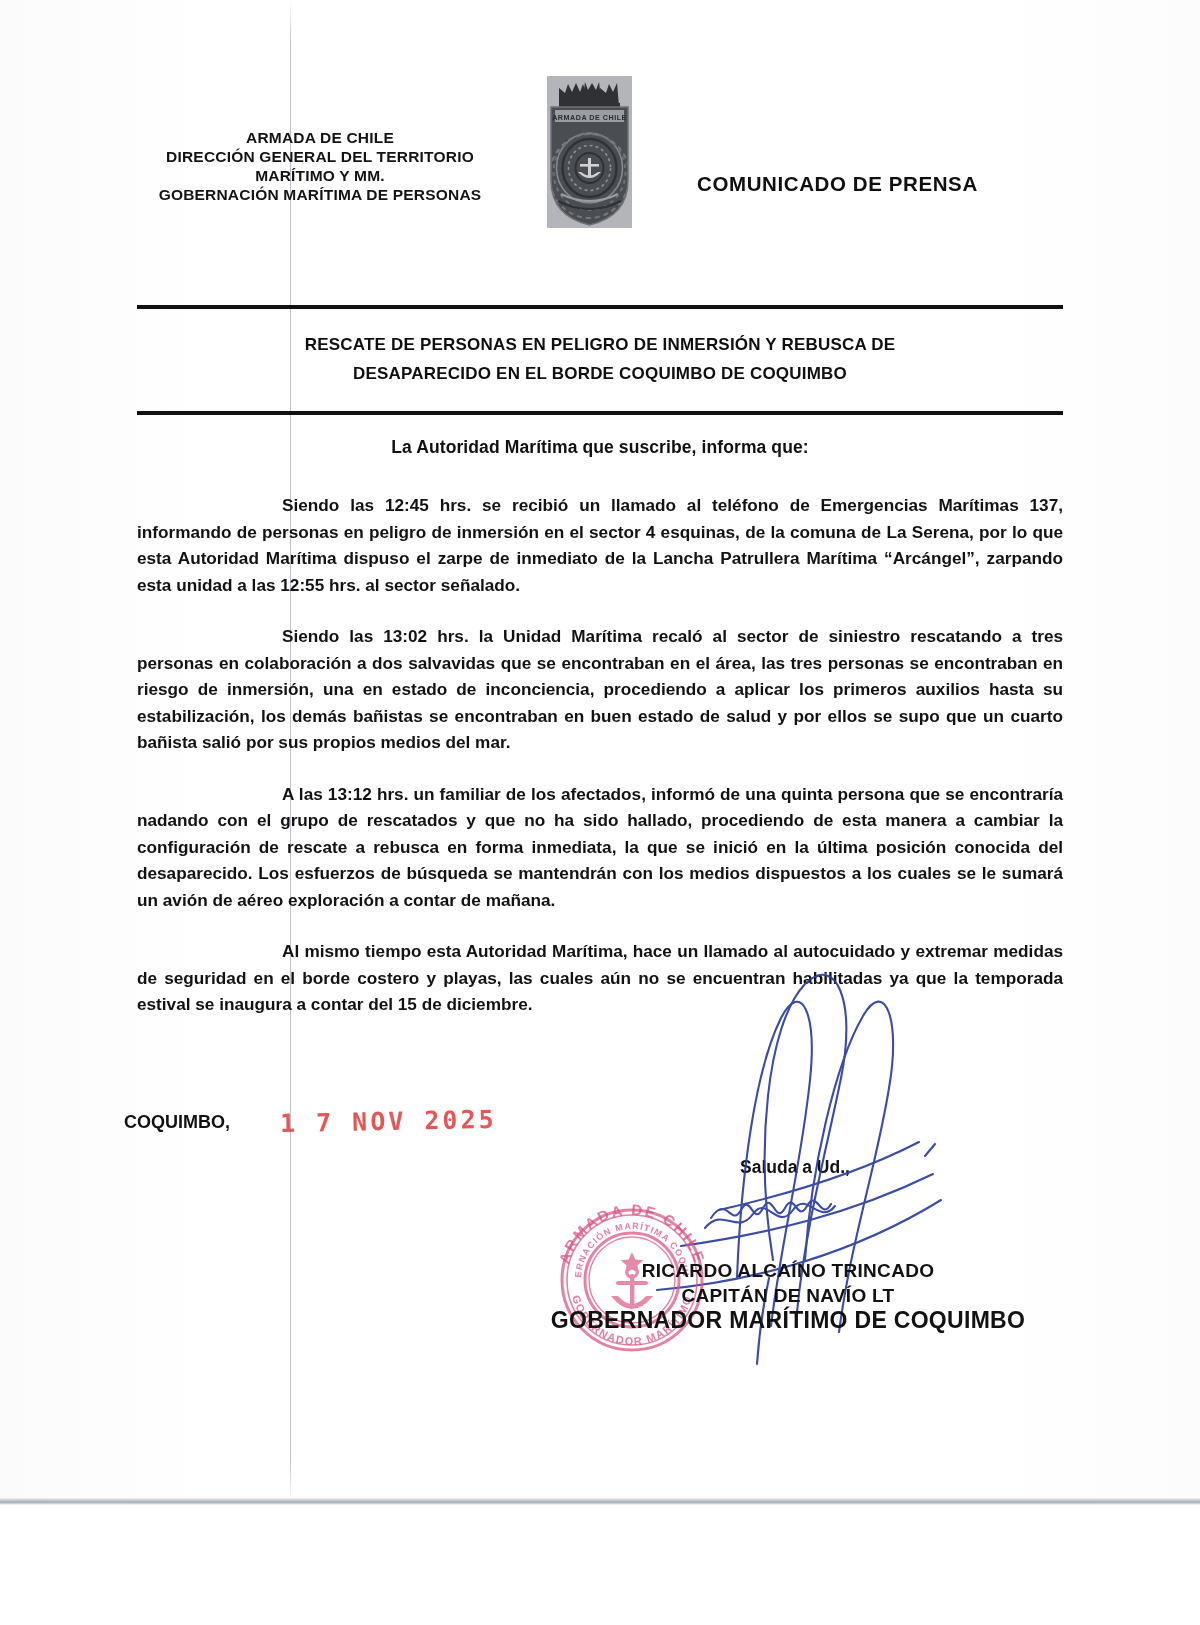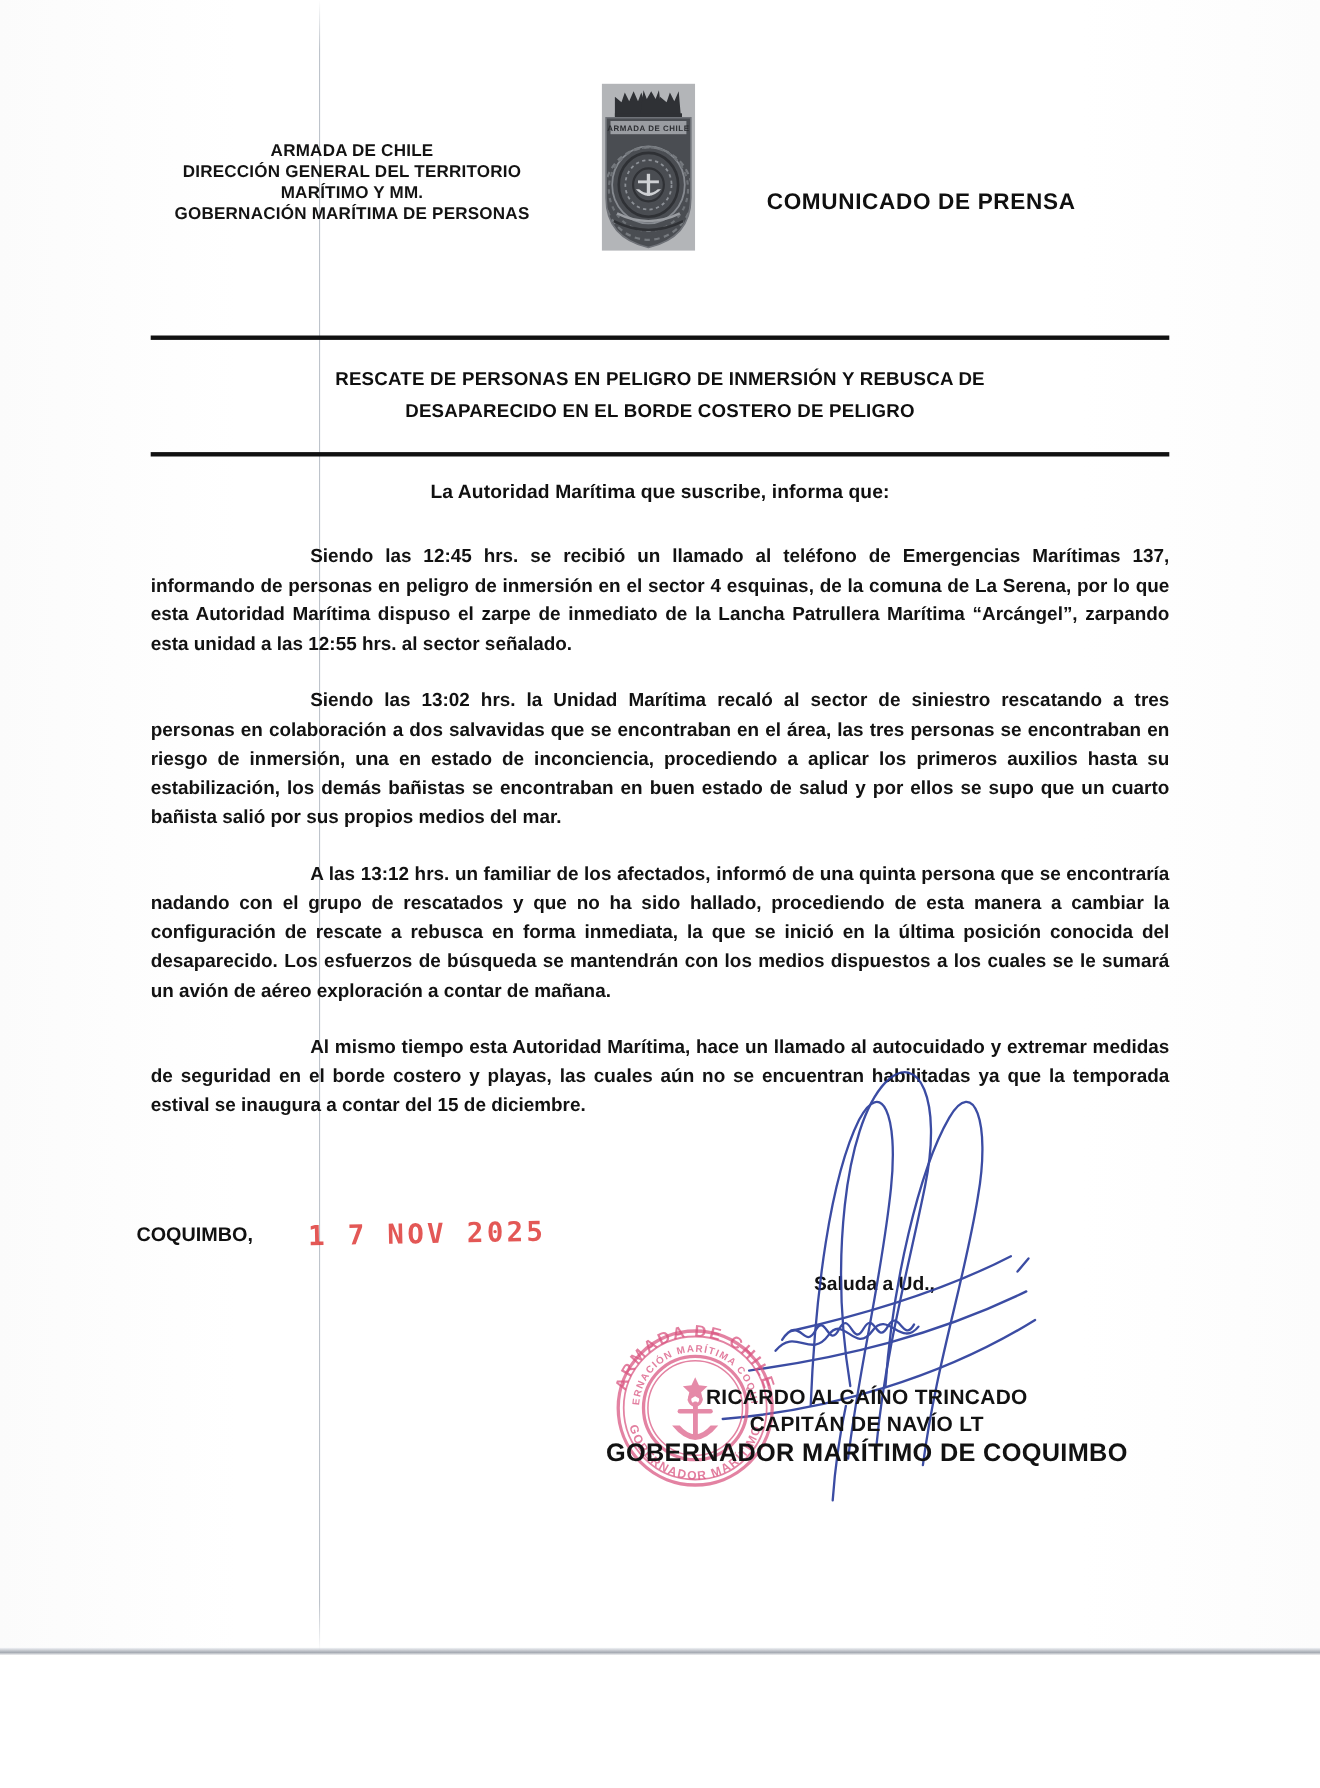--- a/index.html
+++ b/index.html
@@ -207,21 +207,21 @@
       </g>
       <path d="M4 31 H81 V104 Q81 140 42.5 149 Q4 140 4 104 Z" fill="none" stroke="#6f7278" stroke-width="1.5"></path>
     </svg>
 
     <div class="press-title">COMUNICADO DE PRENSA</div>
   </div>
 
   <div class="rule top"></div>
   <div class="doc-title">
     <div>RESCATE DE PERSONAS EN PELIGRO DE INMERSIÓN Y REBUSCA DE</div>
-    <div>DESAPARECIDO EN EL BORDE COSTERO DE PELIGRO</div>
+    <div>DESAPARECIDO EN EL BORDE COQUIMBO DE COQUIMBO</div>
   </div>
   <div class="rule bottom"></div>
 
   <div class="body-area">
     <div class="lead">La Autoridad Marítima que suscribe, informa que:</div>
     <p class="para">Siendo las 12:45 hrs. se recibió un llamado al teléfono de Emergencias Marítimas 137, informando de personas en peligro de inmersión en el sector 4 esquinas, de la comuna de La Serena, por lo que esta Autoridad Marítima dispuso el zarpe de inmediato de la Lancha Patrullera Marítima “Arcángel”, zarpando esta unidad a las 12:55 hrs. al sector señalado.</p>
     <p class="para">Siendo las 13:02 hrs. la Unidad Marítima recaló al sector de siniestro rescatando a tres personas en colaboración a dos salvavidas que se encontraban en el área, las tres personas se encontraban en riesgo de inmersión, una en estado de inconciencia, procediendo a aplicar los primeros auxilios hasta su estabilización, los demás bañistas se encontraban en buen estado de salud y por ellos se supo que un cuarto bañista salió por sus propios medios del mar.</p>
     <p class="para">A las 13:12 hrs. un familiar de los afectados, informó de una quinta persona que se encontraría nadando con el grupo de rescatados y que no ha sido hallado, procediendo de esta manera a cambiar la configuración de rescate a rebusca en forma inmediata, la que se inició en la última posición conocida del desaparecido. Los esfuerzos de búsqueda se mantendrán con los medios dispuestos a los cuales se le sumará un avión de aéreo exploración a contar de mañana.</p>
     <p class="para">Al mismo tiempo esta Autoridad Marítima, hace un llamado al autocuidado y extremar medidas de seguridad en el borde costero y playas, las cuales aún no se encuentran habilitadas ya que la temporada estival se inaugura a contar del 15 de diciembre.</p>
   </div>

